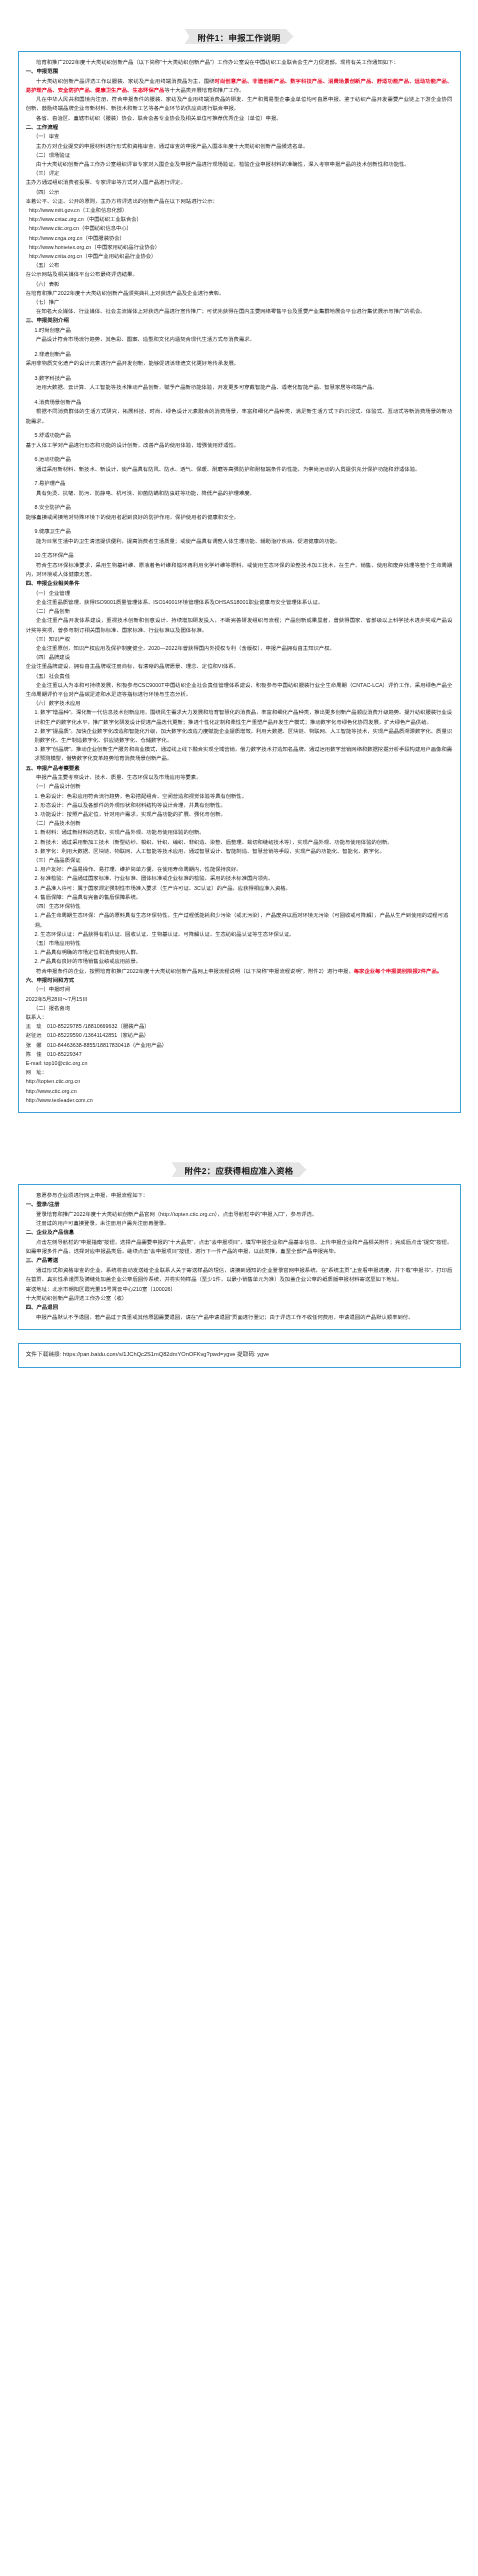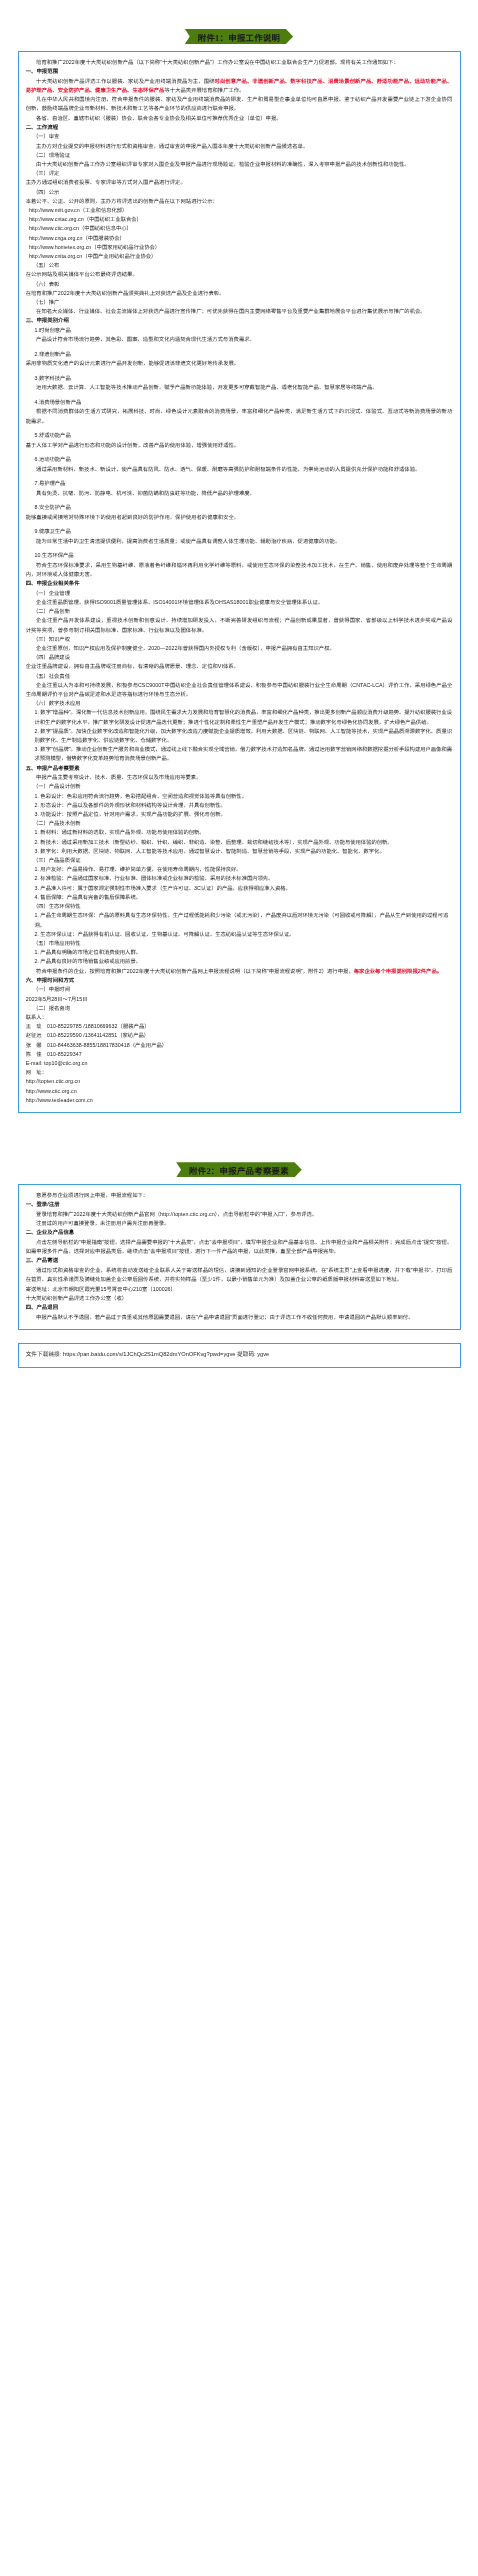--- a/index.html
+++ b/index.html
@@ -20,28 +20,27 @@
     justify-content: center;
     align-items: center;
   }
   .banner {
     position: relative;
     display: inline-flex;
     align-items: center;
     justify-content: center;
     height: 15px;
     padding: 0 12.8px 0 12.8px;
-    background: #4d7c0f;
+    background: #e5e5e5;
     color: #1a1a1a;
     font-weight: bold;
     font-size: 8.4px;
     letter-spacing: 0.3px;
     white-space: nowrap;
     clip-path: polygon(0 0, calc(100% - 7.2px) 0, 100% 50%, calc(100% - 7.2px) 100%, 0 100%, 4.8px 50%);
-    font-family: Liberation Serif, serif;
   }
   .banner-tail-left {
     position: absolute;
     left: -5.6px;
     top: 50%;
     transform: translateY(-50%);
     width: 0; height: 0;
     border-top: 4px solid transparent;
     border-bottom: 4px solid transparent;
     border-right: 6.4px solid #1b1b1b;
@@ -244,21 +243,21 @@
       <p class="p">http://www.ctic.org.cn</p>
       <p class="p">http://www.texleader.com.cn</p>
     </div>
 </div>
 
 <div class="spacer-2"></div>
 
 <div class="banner-wrap">
   <div class="banner">
     <span class="banner-tail-left"></span>
-    <span>附件2：申报产品考察要素</span>
+    <span>附件2：应获得相应准入资格</span>
     <span class="banner-tail-right"></span>
   </div>
 </div>
 
 <div class="doc-card">
   <p class="p indent">意愿参与企业须进行网上申报，申报流程如下：</p>
   <div id="a2-body">
       <p class="h2">一、登录/注册</p>
       <p class="p indent">登录培育和推广2022年度十大类纺织创新产品官网（http://topten.ctic.org.cn），点击导航栏中的"申报入口"，参与评选。</p>
       <p class="p indent">注册过的用户可直接登录，未注册用户需先注册再登录。</p>

